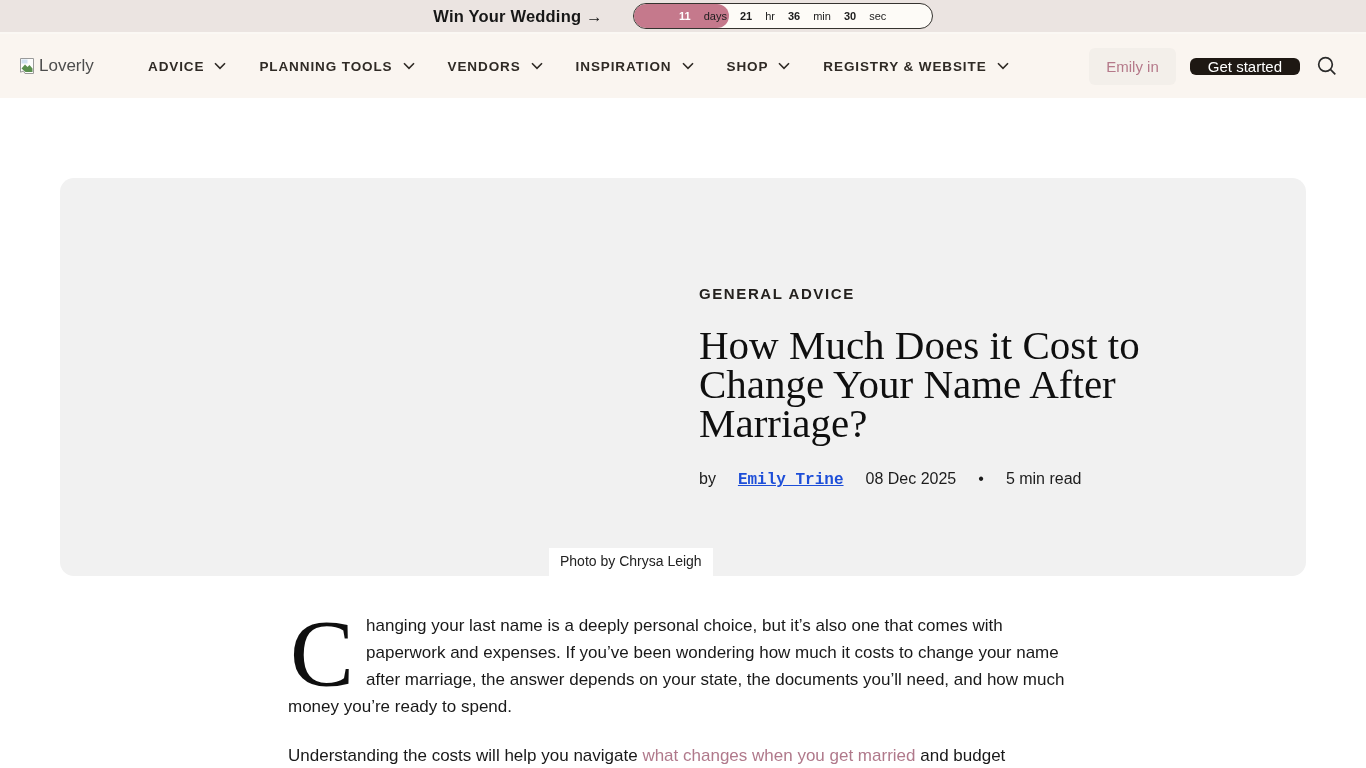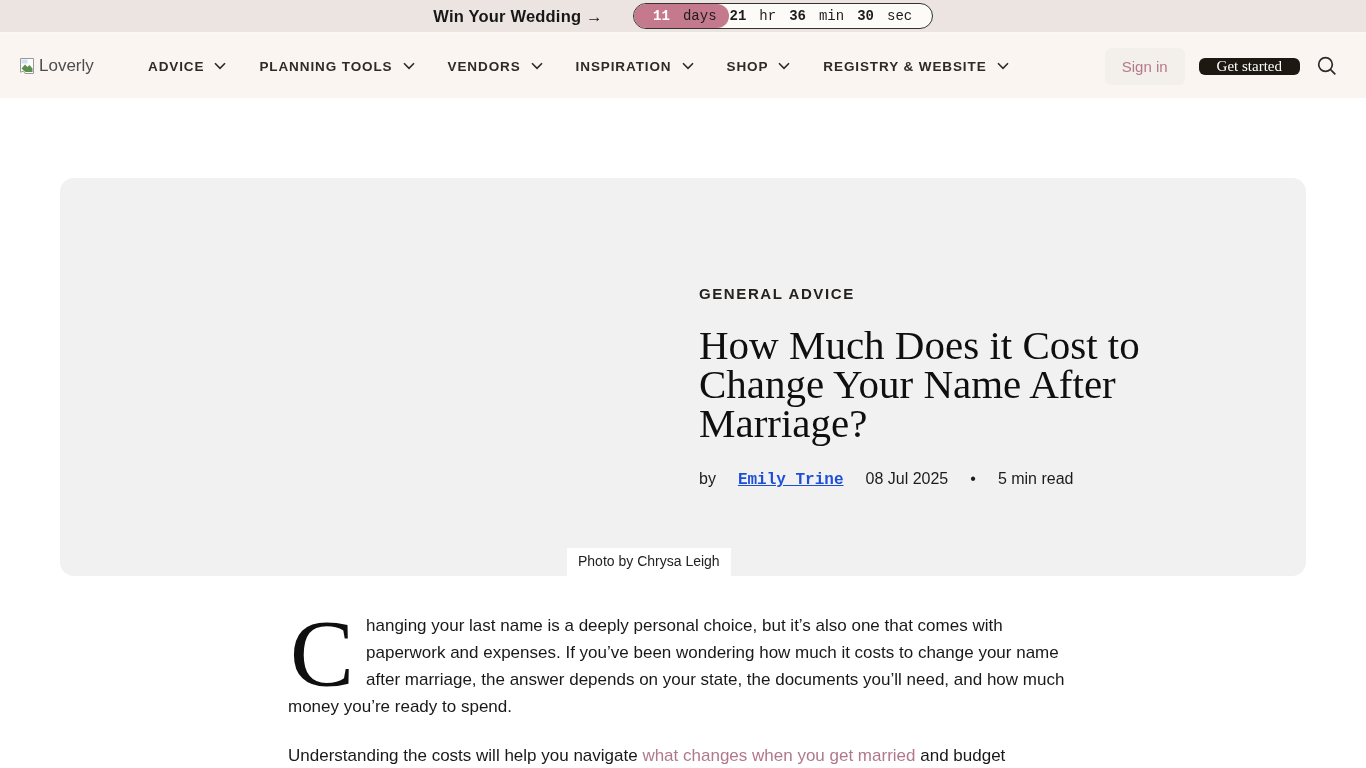--- a/index.html
+++ b/index.html
@@ -9,50 +9,50 @@
   
   .banner { height:34px; background:#ebe4e1; display:flex; align-items:center;
             justify-content:center; gap:30px; border-bottom:2px solid #fbf8f4; }
   .promo-label { font-weight:700; font-size:16.5px; color:#171717; letter-spacing:.2px; cursor:pointer; }
   .countdown-pill { position:relative; width:300px; height:26px; border:1.5px solid #35332f;
                     border-radius:14px; background:#fdfbf7; overflow:hidden;
                     display:flex; align-items:center; justify-content:center; }
   .pill-fill { position:absolute; left:0; top:0; bottom:0; width:95px;
                background:#c5798c; border-radius:13px; }
   .pill-text { position:relative; display:flex; align-items:baseline; gap:13px;
-               font-size:14px; color:#1d1d1d; white-space:nowrap;font-family:Liberation Mono, monospace; }
+               font-size:11px; color:#1d1d1d; white-space:nowrap; }
   .pill-text .val { font-weight:700; }
   .pill-text .val.on-fill { color:#ffffff; }
 
   
   .nav { height:64px; background:#faf5f0; position:relative; display:flex; align-items:center;
          padding:0 26px 0 18px; }
   .logo { display:flex; align-items:center; gap:3px; cursor:pointer; }
   .logo-text { font-size:17px; color:#4d4d4d; }
   .menu { position:absolute; left:148px; display:flex; align-items:center; gap:33px; }
   .menu-item { display:flex; align-items:center; gap:10px; cursor:pointer;
                font-size:13.5px; font-weight:700; letter-spacing:.9px; color:#2f2a25; }
   .nav-right { margin-left:auto; display:flex; align-items:center; gap:14px; }
   .signin-btn { background:#f3efea; color:#b5798a; font-size:15px; padding:10px 17px;
                 border:none; border-radius:6px; cursor:pointer; font-family:inherit; }
   .getstarted-btn { background:#1e1813; color:#ffffff; font-size:15px; padding:0 18px;
-                    border:none; border-radius:6px; cursor:pointer; font-family:Liberation Serif, serif; }
+                    border:none; border-radius:6px; cursor:pointer; font-family:Liberation Sans, sans-serif; }
   .search-btn { background:none; border:none; cursor:pointer; padding:2px; display:flex; }
 
   
   .hero { margin:80px auto 0; width:1246px; height:398px; background:#f1f1f1;
           border-radius:14px; position:relative; }
   .hero-content { position:absolute; left:639px; top:107px; width:565px; }
   .category { font-size:15px; font-weight:700; letter-spacing:1.6px; color:#24211e; cursor:pointer; }
   .title { font-family:"Liberation Serif", serif; font-weight:400; font-size:41px;
            line-height:39px; color:#0f0f0f; margin-top:24px; width:555px; }
   .byline { margin-top:27px; display:flex; align-items:baseline; gap:22px;
             font-size:16px; color:#1c1c1c; }
   .author-link { font-weight:700; text-decoration:underline; color:#1d4ed8; cursor:pointer;font-family:Liberation Mono, monospace; }
-  .photo-caption { position:absolute; left:507px; bottom:0; background:#ffffff;
+  .photo-caption { position:absolute; left:489px; bottom:0; background:#ffffff;
                    padding:5px 11px 7px; font-size:14px; color:#222222; }
 
   
   .article { width:790px; margin:36px auto 0; font-size:17px; line-height:27px; color:#191919; }
   .dropcap { float:left; font-family:"Liberation Serif", serif; font-size:96px;
              line-height:76px; padding:4px 12px 0 2px; color:#0f0f0f; }
   .para2 { margin-top:22px; }
   .inline-link { color:#b0798b; text-decoration:none; cursor:pointer; }
 </style>
 </head>
@@ -132,41 +132,41 @@
       <span>REGISTRY &amp; WEBSITE</span>
       <span style="display:flex;">
           <svg width="12" height="8" viewBox="0 0 12 8">
             <path d="M1 1.3 L6 6.4 L11 1.3" fill="none" stroke="#2f2a25" stroke-width="1.6"></path>
           </svg>
         </span>
     </div>
   </div>
 
   <div class="nav-right">
-    <button class="signin-btn">Sign in</button>
+    <button class="signin-btn">Emily in</button>
     <button class="getstarted-btn">Get started</button>
     <button class="search-btn">
       <span style="display:flex;">
         <svg width="22" height="22" viewBox="0 0 22 22">
           <circle cx="9.5" cy="9.5" r="6.8" fill="none" stroke="#2b2b2b" stroke-width="1.7"></circle>
           <line x1="14.6" y1="14.6" x2="19.3" y2="19.3" stroke="#2b2b2b" stroke-width="1.7"></line>
         </svg>
       </span>
     </button>
   </div>
 </div>
 
 <div class="hero">
   <div class="hero-content">
     <div class="category">GENERAL ADVICE</div>
     <h1 class="title">How Much Does it Cost to Change Your Name After Marriage?</h1>
     <div class="byline">
       <span>by</span>
       <span class="author-link">Emily Trine</span>
-      <span>08 Jul 2025</span>
+      <span>08 Dec 2025</span>
       <span>•</span>
       <span>5 min read</span>
     </div>
   </div>
   <div class="photo-caption">Photo by Chrysa Leigh</div>
 </div>
 
 <div class="article">
   <p>
     <span class="dropcap">C</span><span>hanging your last name is a deeply personal choice, but it’s also one that comes with paperwork and expenses. If you’ve been wondering how much it costs to change your name after marriage, the answer depends on your state, the documents you’ll need, and how much money you’re ready to spend.</span>

